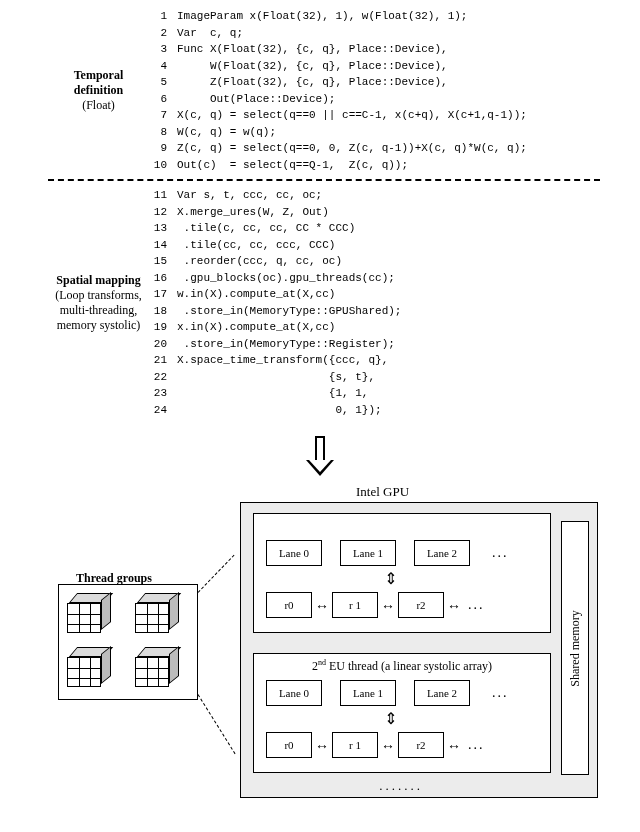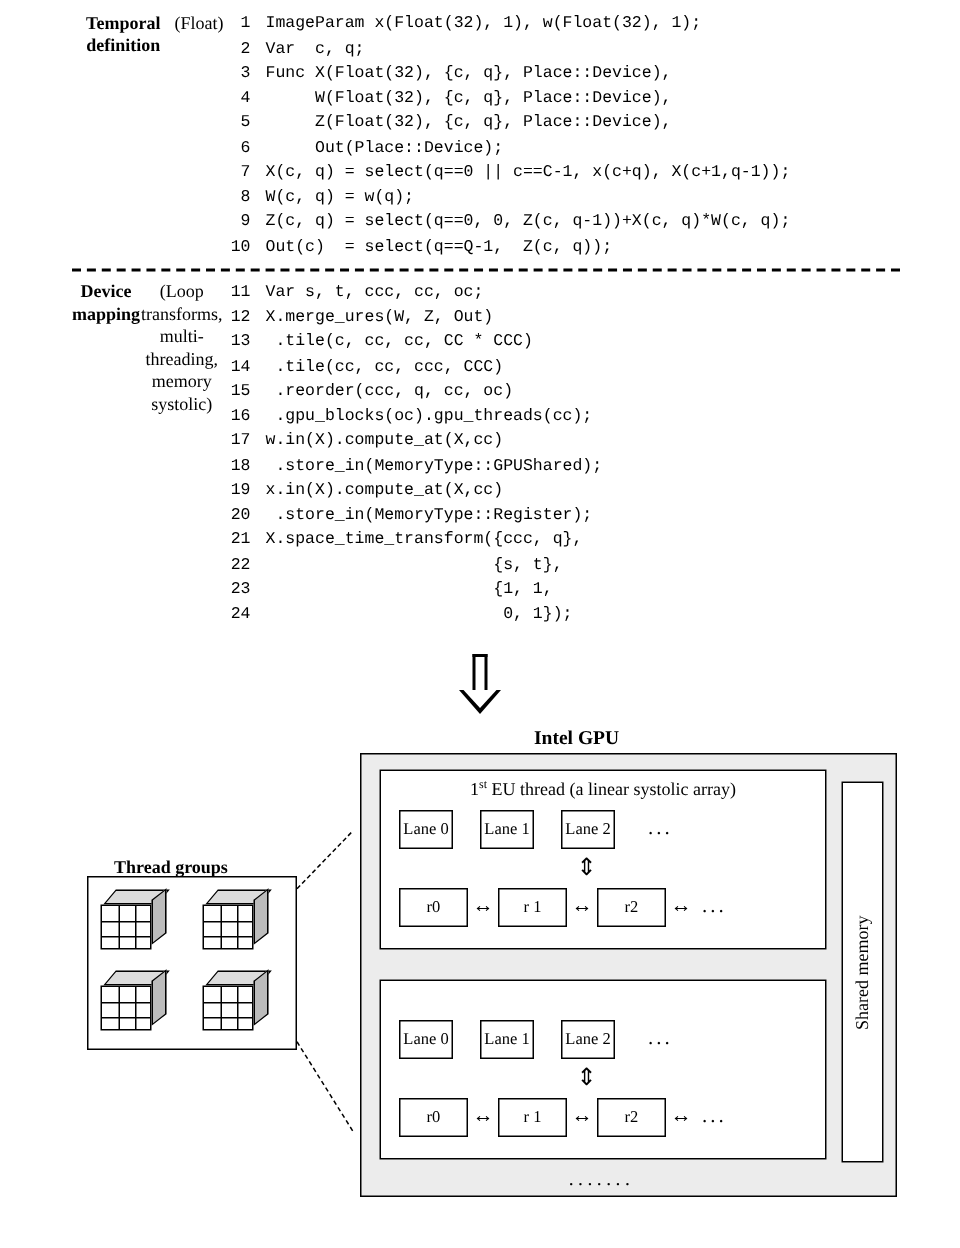--- a/index.html
+++ b/index.html
@@ -18,21 +18,21 @@
     top: 8px;
     width: 552px;
   }
   .code-section {
     display: flex;
     align-items: stretch;
   }
   .side-label {
     width: 105px;
     display: flex;
-    flex-direction: row;
+    flex-direction: column;
     justify-content: center;
     text-align: center;
     padding-right: 4px;
     font-size: 12px;
     line-height: 1.25;
   }
   .side-label b { font-weight: bold; }
   .code-col {
     flex: 1;
     font-family: "Courier New", monospace;
@@ -74,21 +74,21 @@
     border-top: 12px solid #fff;
   }
   
   .gpu-area {
     position: absolute;
     left: 48px; top: 484px;
     width: 552px; height: 336px;
   }
   .gpu-title {
     position: absolute; left: 308px; top: 0;
-    font-size: 13px; font-weight: bold;
+    font-size: 13px; font-weight: normal;
   }
   .gpu-box {
     position: absolute;
     left: 192px; top: 18px;
     width: 358px; height: 296px;
     background: #ececec;
     border: 1.5px solid #000;
   }
   .eu {
     position: absolute;
@@ -110,21 +110,21 @@
   }
   .lane-row { top: 26px; justify-content: flex-start; }
   .reg-row  { top: 78px; justify-content: flex-start; }
   .box {
     border: 1.2px solid #000;
     height: 26px;
     display: flex; align-items: center; justify-content: center;
     font-size: 11px;
     background: #fff;
   }
-  .lane { width: 36px; margin-right: 18px; }
+  .lane { width: 56px; margin-right: 18px; }
   .reg  { width: 46px; }
   .dots { font-size: 14px; letter-spacing: 2px; margin-left: 4px; }
   .h-dblarrow, .v-dblarrow {
     display: inline-flex; align-items: center; justify-content: center;
     font-size: 14px; line-height: 1;
   }
   .h-dblarrow { width: 20px; }
   .v-dblarrow {
     position: absolute; left: 128px; top: 55px; width: 18px; height: 20px;
     font-size: 16px;
@@ -203,21 +203,21 @@
       <b>Temporal definition</b>
       <span>(Float)</span>
     </div>
     <div class="code-col" id="code-temporal"><div class="code-row"><span class="lineno">1</span><span class="code">ImageParam x(Float(32), 1), w(Float(32), 1);</span></div><div class="code-row"><span class="lineno">2</span><span class="code">Var  c, q;</span></div><div class="code-row"><span class="lineno">3</span><span class="code">Func X(Float(32), {c, q}, Place::Device),</span></div><div class="code-row"><span class="lineno">4</span><span class="code">     W(Float(32), {c, q}, Place::Device),</span></div><div class="code-row"><span class="lineno">5</span><span class="code">     Z(Float(32), {c, q}, Place::Device),</span></div><div class="code-row"><span class="lineno">6</span><span class="code">     Out(Place::Device);</span></div><div class="code-row"><span class="lineno">7</span><span class="code">X(c, q) = select(q==0 || c==C-1, x(c+q), X(c+1,q-1));</span></div><div class="code-row"><span class="lineno">8</span><span class="code">W(c, q) = w(q);</span></div><div class="code-row"><span class="lineno">9</span><span class="code">Z(c, q) = select(q==0, 0, Z(c, q-1))+X(c, q)*W(c, q);</span></div><div class="code-row"><span class="lineno">10</span><span class="code">Out(c)  = select(q==Q-1,  Z(c, q));</span></div></div>
   </div>
 
   <hr class="divider">
 
   <div class="code-section">
     <div class="side-label">
-      <b>Device mapping</b>
+      <b>Spatial mapping</b>
       <span>(Loop transforms, multi-threading, memory systolic)</span>
     </div>
     <div class="code-col" id="code-spatial"><div class="code-row"><span class="lineno">11</span><span class="code">Var s, t, ccc, cc, oc;</span></div><div class="code-row"><span class="lineno">12</span><span class="code">X.merge_ures(W, Z, Out)</span></div><div class="code-row"><span class="lineno">13</span><span class="code"> .tile(c, cc, cc, CC * CCC)</span></div><div class="code-row"><span class="lineno">14</span><span class="code"> .tile(cc, cc, ccc, CCC)</span></div><div class="code-row"><span class="lineno">15</span><span class="code"> .reorder(ccc, q, cc, oc)</span></div><div class="code-row"><span class="lineno">16</span><span class="code"> .gpu_blocks(oc).gpu_threads(cc);</span></div><div class="code-row"><span class="lineno">17</span><span class="code">w.in(X).compute_at(X,cc)</span></div><div class="code-row"><span class="lineno">18</span><span class="code"> .store_in(MemoryType::GPUShared);</span></div><div class="code-row"><span class="lineno">19</span><span class="code">x.in(X).compute_at(X,cc)</span></div><div class="code-row"><span class="lineno">20</span><span class="code"> .store_in(MemoryType::Register);</span></div><div class="code-row"><span class="lineno">21</span><span class="code">X.space_time_transform({ccc, q},</span></div><div class="code-row"><span class="lineno">22</span><span class="code">                       {s, t},</span></div><div class="code-row"><span class="lineno">23</span><span class="code">                       {1, 1,</span></div><div class="code-row"><span class="lineno">24</span><span class="code">                        0, 1});</span></div></div>
   </div>
 </div>
 
 <div class="big-arrow">
   <div class="shaft"></div>
   <div class="head"></div>
 </div>
@@ -249,40 +249,40 @@
           <div class="front"></div>
         </div>
     </div>
   </div>
   <div class="leader leader1"></div>
   <div class="leader leader2"></div>
 
   <div class="gpu-box">
 
     <div class="eu eu1">
-      <div class="eu-title">1<sup>st</sup> EU thread (a linear systolic array)</div>
       <div class="lane-row">
         <div class="box lane">Lane 0</div>
         <div class="box lane">Lane 1</div>
         <div class="box lane">Lane 2</div>
         <span class="dots">...</span>
       </div>
       <div class="v-dblarrow">⇕</div>
       <div class="reg-row">
         <div class="box reg">r0</div>
         <span class="h-dblarrow">↔</span>
         <div class="box reg">r 1</div>
         <span class="h-dblarrow">↔</span>
         <div class="box reg">r2</div>
         <span class="h-dblarrow">↔</span>
         <span class="dots">...</span>
       </div>
     </div>
 
     <div class="eu eu2">
+      <div class="eu-title">2<sup>nd</sup> EU thread (a linear systolic array)</div>
       <div class="lane-row">
         <div class="box lane">Lane 0</div>
         <div class="box lane">Lane 1</div>
         <div class="box lane">Lane 2</div>
         <span class="dots">...</span>
       </div>
       <div class="v-dblarrow">⇕</div>
       <div class="reg-row">
         <div class="box reg">r0</div>
         <span class="h-dblarrow">↔</span>

